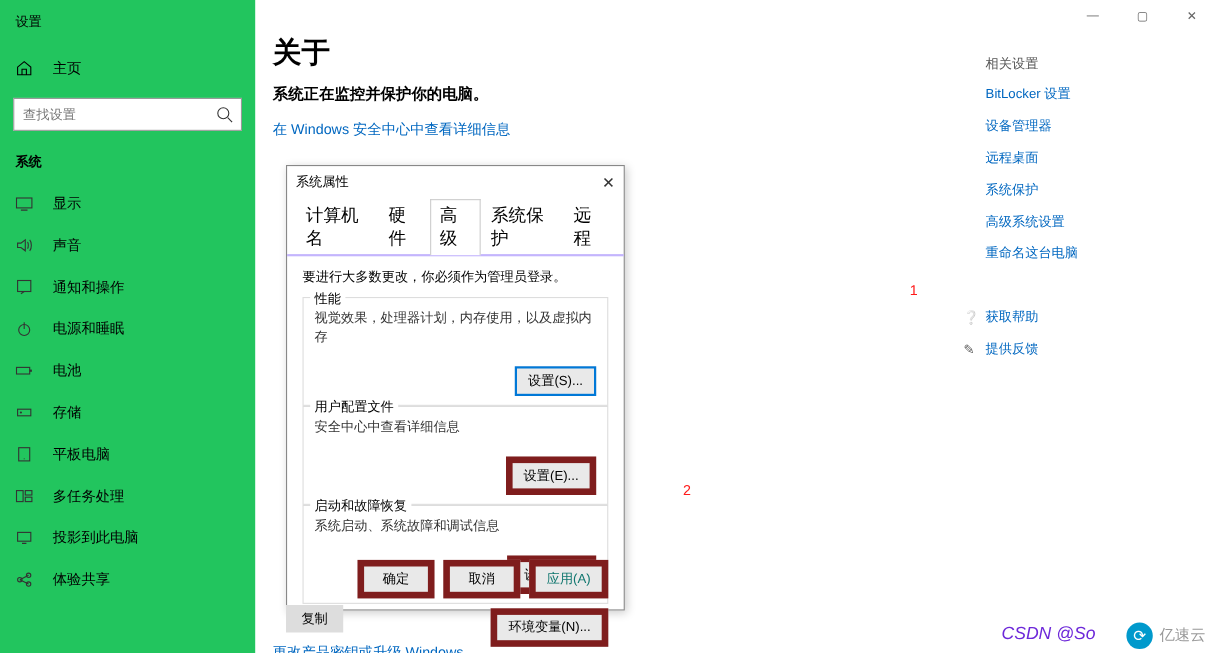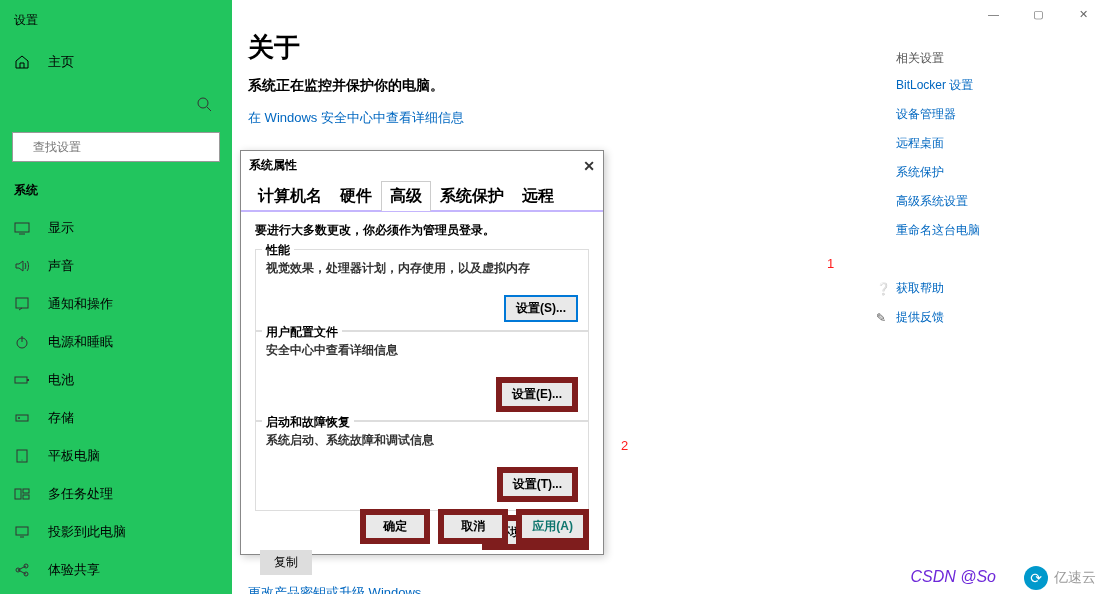--- a/index.html
+++ b/index.html
@@ -6,38 +6,38 @@
 body { background: #fff; width: 1106px; height: 594px; overflow: hidden; position: relative; }
 
 .window-controls { position: absolute; top: 0; right: 0; display: flex; }
 .window-controls div { width: 45px; height: 28px; display: flex; align-items: center; justify-content: center; color: #666; font-size: 11px; }
 
 .sidebar { position: absolute; left: 0; top: 0; width: 232px; height: 100%; background: #22c55e; padding-top: 8px; }
 .settings-label { font-size: 12px; padding: 4px 14px 14px; color: #000; }
 .home-row { display: flex; align-items: center; padding: 10px 14px; font-size: 13px; cursor: pointer; }
 .home-row .icon { width: 16px; margin-right: 18px; display: inline-flex; }
 .search-box { margin: 8px 12px 14px; position: relative; }
-.search-box input { width: 100%; height: 30px; border: 1px solid #999; padding: 0 20px; font-size: 12px; background: #fff; margin-top: 43px; }
+.search-box input { width: 100%; height: 30px; border: 1px solid #999; padding: 0 8px; font-size: 12px; background: #fff; }
 .search-box .search-icon { position: absolute; right: 8px; top: 7px; color: #333; }
 .category-label { padding: 6px 14px 10px; font-size: 12px; font-weight: 600; }
 .nav-item { display: flex; align-items: center; padding: 10px 14px; font-size: 13px; cursor: pointer; color: #000; }
 .nav-item .icon { width: 16px; margin-right: 18px; display: inline-flex; align-items: center; justify-content: center; color: #333; }
 
 .main { position: absolute; left: 248px; top: 30px; right: 0; bottom: 0; }
 .page-title { font-size: 26px; font-weight: 600; margin-bottom: 12px; }
 .sub-title { font-size: 14px; font-weight: 600; margin-bottom: 14px; }
 .link { color: #0067c0; font-size: 13px; cursor: pointer; }
 .related { position: absolute; top: 50px; right: 90px; width: 120px; }
 .related h4 { font-size: 12px; font-weight: 400; color: #555; margin-bottom: 10px; }
 .related .link { display: block; margin-bottom: 12px; font-size: 12px; }
 .help-links { position: absolute; top: 280px; right: 90px; width: 140px; }
 .help-links .row { display: flex; align-items: center; font-size: 12px; color: #0067c0; margin-bottom: 12px; cursor: pointer; }
 .help-links .row .icon { width: 20px; color: #555; }
 
-.dialog { position: absolute; left: 240px; top: 150px; width: 364px; height: 405px; background: #fff; border: 1px solid #888; box-shadow: 2px 2px 8px rgba(0,0,0,0.2); font-weight: bold; }
+.dialog { position: absolute; left: 260px; top: 150px; width: 308px; height: 405px; background: #fff; border: 1px solid #888; box-shadow: 2px 2px 8px rgba(0,0,0,0.2); }
 .dialog-title { padding: 6px 8px; font-size: 12px; display: flex; justify-content: space-between; align-items: center; }
 .dialog-title .close { cursor: pointer; font-size: 14px; color: #333; }
 .tabs { display: flex; border-bottom: 2px solid #c4b5fd; padding: 0 8px; font-size: 16px; }
 .tab { padding: 4px 8px; border: 1px solid transparent; border-bottom: none; cursor: pointer; position: relative; top: 1px; }
 .tab.active { border-color: #ccc; background: #fff; }
 .dialog-body { padding: 10px 14px; font-size: 12px; }
 .notice { margin-bottom: 10px; }
 .group { border: 1px solid #ddd; padding: 10px 10px 8px; margin-bottom: 0; position: relative; }
 .group-title { position: absolute; top: -8px; left: 6px; background: #fff; padding: 0 4px; font-size: 12px; }
 .group-desc { font-size: 12px; color: #333; margin-bottom: 18px; }

